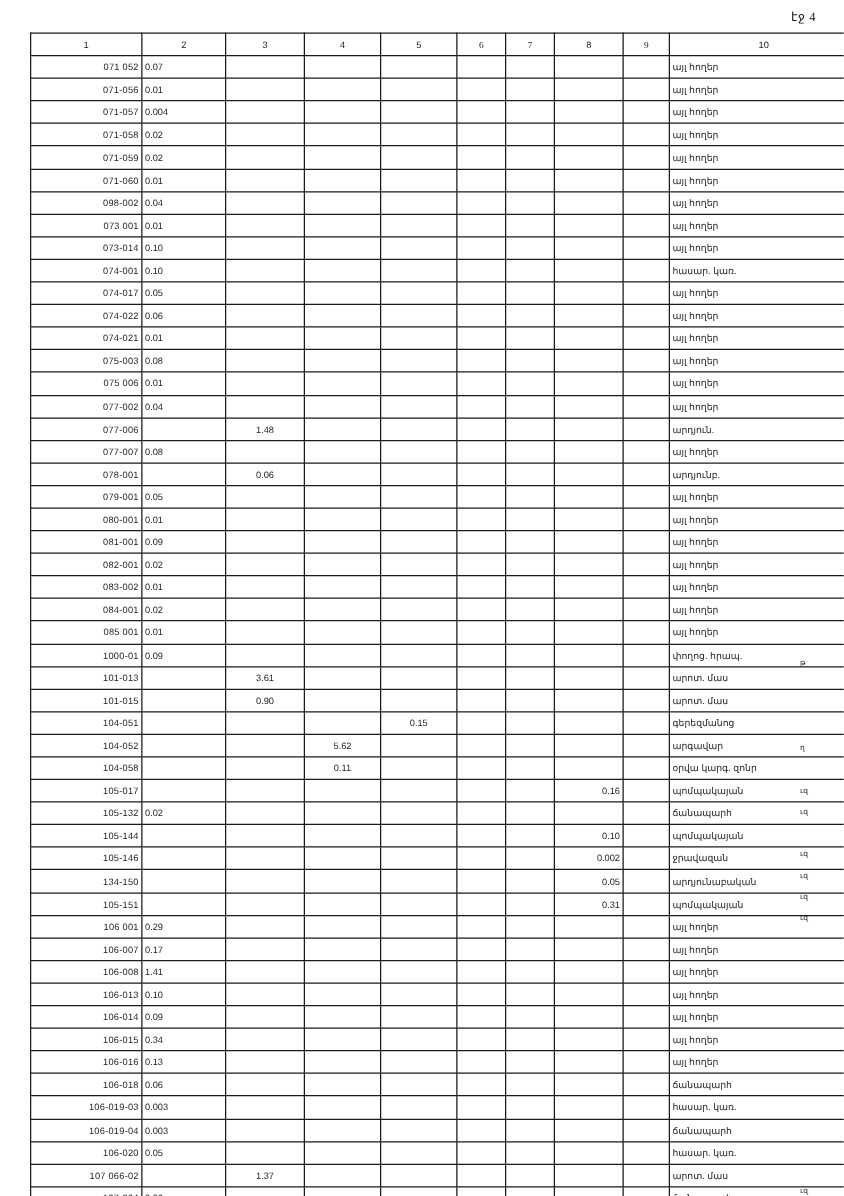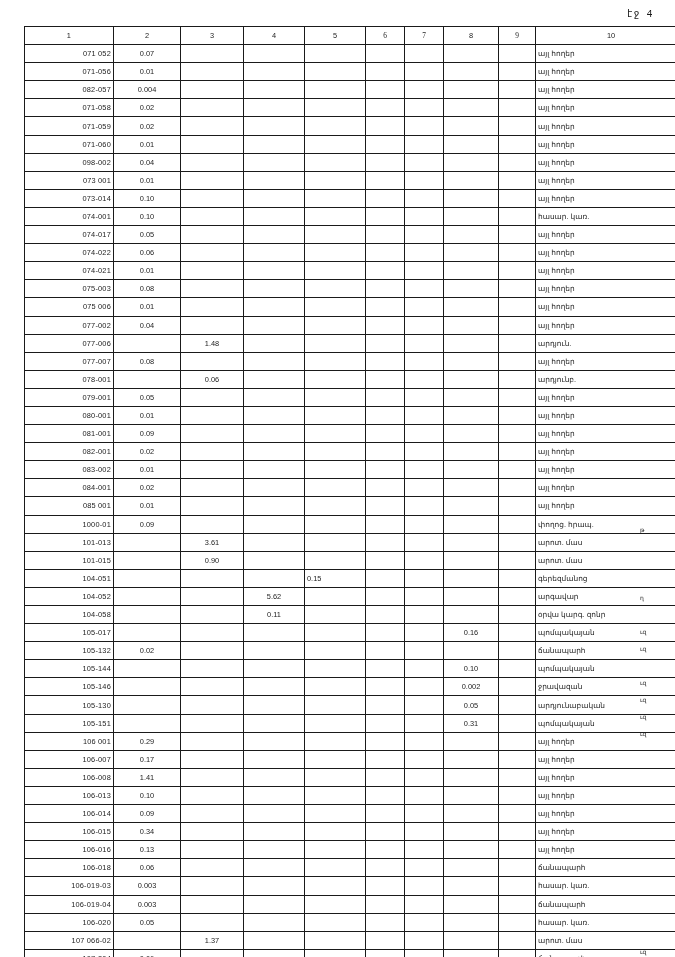--- a/index.html
+++ b/index.html
@@ -20,21 +20,21 @@
     width: 675px;
     height: 957px;
     box-sizing: border-box;
     padding: 0;
   }
   .page-header {
     position: absolute;
     top: 8px;
     right: 22px;
     font-size: 10px;
-    font-family: Liberation Mono, monospace;
+    font-family: Liberation Serif, serif;
     letter-spacing: 0.5px;
     color: #1a1a1a;
   }
   .table-wrap {
     position: absolute;
     top: 26px;
     left: 24px;
     width: 612px;
   }
   table.grid {
@@ -54,27 +54,27 @@
     white-space: nowrap;
     color: #1c1c1c;
   }
   .hdr td {
     text-align: center;
     font-size: 7.6px;
     height: 16px;
     line-height: 15px;
   }
   .c1 { width: 84px; text-align: right; padding-left: 4px; font-family: "Liberation Sans", sans-serif; font-size: 7.2px; letter-spacing: 0.2px;}
-  .c2 { width: 62px; text-align: center; font-family: "Liberation Sans", sans-serif; font-size: 7.2px;}
+  .c2 { width: 62px; text-align: left; font-family: "Liberation Sans", sans-serif; font-size: 7.2px;}
   .c3 { width: 58px; text-align: center; font-family: "Liberation Sans", sans-serif; font-size: 7.2px;}
   .c4 { width: 56px; text-align: center; font-family: "Liberation Sans", sans-serif; font-size: 7.2px;}
-  .c5 { width: 56px; text-align: left; font-family: "Liberation Sans", sans-serif; font-size: 7.2px;}
+  .c5 { width: 56px; text-align: center; font-family: "Liberation Sans", sans-serif; font-size: 7.2px;}
   .c6 { width: 34px; text-align: center; }
   .c7 { width: 34px; text-align: center; }
-  .c8 { width: 50px; text-align: center; font-family: "Liberation Sans", sans-serif; font-size: 7.2px;}
+  .c8 { width: 50px; text-align: right; font-family: "Liberation Sans", sans-serif; font-size: 7.2px;}
   .c9 { width: 32px; text-align: center; }
   .c10 { width: 146px; text-align: left; padding-left: 4px; font-family: "Liberation Sans", sans-serif; font-size: 7.2px;}
 
   .margin-notes {
     position: absolute;
     top: 26px;
     left: 640px;
     width: 34px;
     font-size: 6px;
     font-family: "Liberation Sans", sans-serif;
@@ -128,21 +128,21 @@
             <td class="c3"></td>
             <td class="c4"></td>
             <td class="c5"></td>
             <td class="c6"></td>
             <td class="c7"></td>
             <td class="c8"></td>
             <td class="c9"></td>
             <td class="c10">այլ հողեր</td>
           </tr>
           <tr>
-            <td class="c1">082-057</td>
+            <td class="c1">071-057</td>
             <td class="c2">0.004</td>
             <td class="c3"></td>
             <td class="c4"></td>
             <td class="c5"></td>
             <td class="c6"></td>
             <td class="c7"></td>
             <td class="c8"></td>
             <td class="c9"></td>
             <td class="c10">այլ հողեր</td>
           </tr>
@@ -536,21 +536,21 @@
             <td class="c3"></td>
             <td class="c4"></td>
             <td class="c5"></td>
             <td class="c6"></td>
             <td class="c7"></td>
             <td class="c8">0.002</td>
             <td class="c9"></td>
             <td class="c10">ջրավազան</td>
           </tr>
           <tr>
-            <td class="c1">105-130</td>
+            <td class="c1">134-150</td>
             <td class="c2"></td>
             <td class="c3"></td>
             <td class="c4"></td>
             <td class="c5"></td>
             <td class="c6"></td>
             <td class="c7"></td>
             <td class="c8">0.05</td>
             <td class="c9"></td>
             <td class="c10">արդյունաբական</td>
           </tr>

